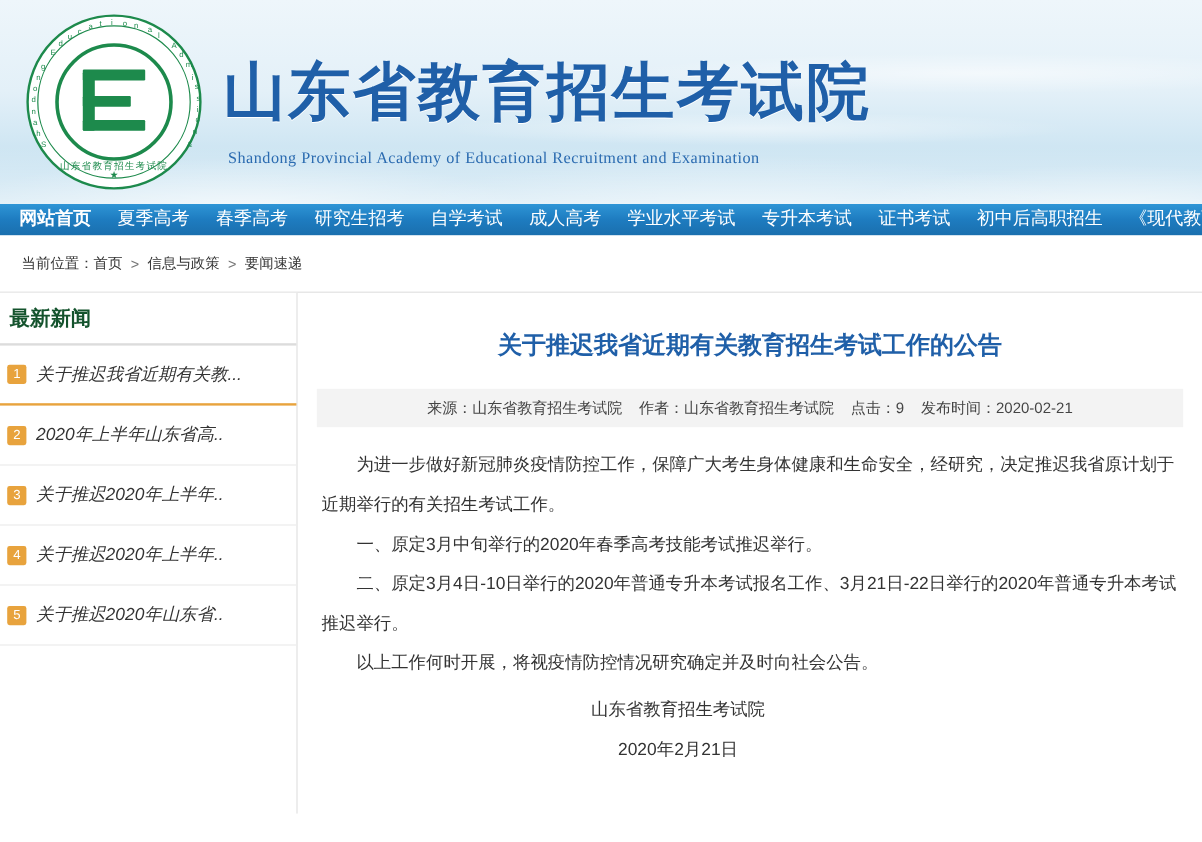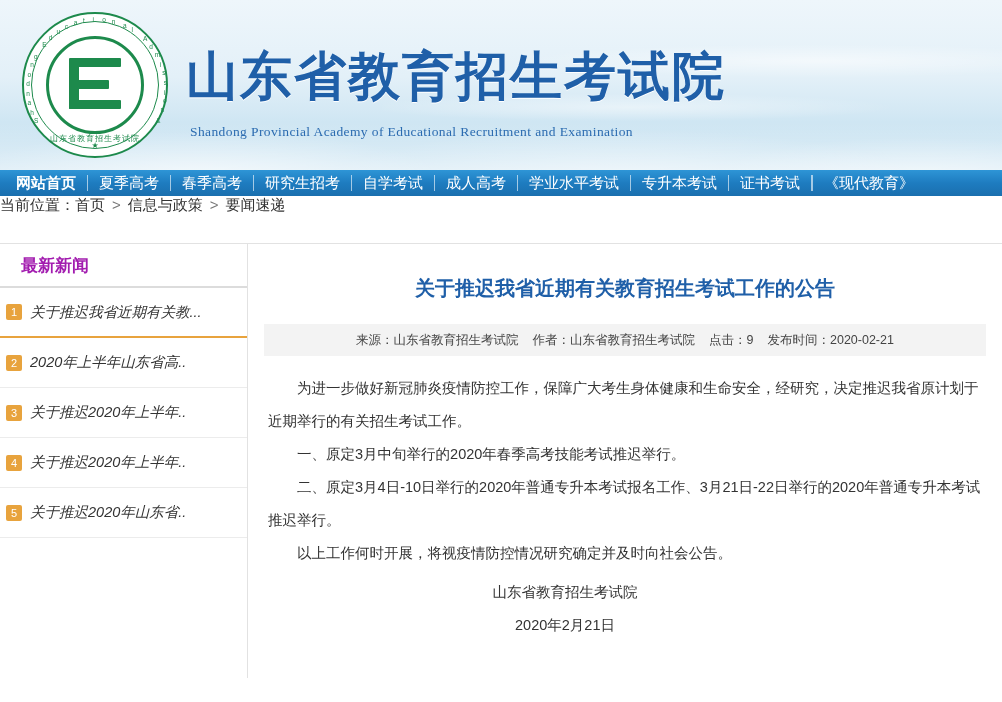--- a/index.html
+++ b/index.html
@@ -129,45 +129,45 @@
   }
   .nav a.first { font-weight:bold; padding-left:10px; }
   .nav .sep {
     width:1px; height:16px;
     background:rgba(255,255,255,.6);
   }
 
   
   .crumb {
     height:48px;
-    display:flex; 
-    padding-left:0;
-    font-size:15px;
+    display:flex; align-items:center;
+    padding-left:18px;
+    font-size:12px;
     color:#444;
     border-bottom:1px solid #e2e2e2;
   }
   .crumb .lbl { color:#333; }
   .crumb a { color:#333; text-decoration:none; }
   .crumb .gt { margin:0 7px; color:#777; }
 
   
   .wrap { display:flex; height:434px; }
 
   .side {
     width:248px;
     border-right:1px solid #e2e2e2;
     background:#fff;
   }
   .side-head {
     height:44px;
     display:flex; align-items:center;
-    padding-left:21px;
+    padding-left:8px;
     font-size:17px;
     font-weight:bold;
-    color:#a21caf;
+    color:#14532d;
     border-bottom:2px solid #dcdcdc;
   }
   .news-item {
     height:50px;
     display:flex; align-items:center;
     gap:8px;
     padding-left:6px;
     border-bottom:1px solid #ececec;
     font-size:14.5px;
     color:#333;
@@ -289,20 +289,21 @@
   <a href="#">自学考试</a>
   <span class="sep"></span>
   <a href="#">成人高考</a>
   <span class="sep"></span>
   <a href="#">学业水平考试</a>
   <span class="sep"></span>
   <a href="#">专升本考试</a>
   <span class="sep"></span>
   <a href="#">证书考试</a>
   <span class="sep"></span>
+  <a href="#">初中后高职招生</a>
   <span class="sep"></span>
   <a href="#">《现代教育》</a>
 </div>
 
 <div class="crumb">
   <span class="lbl">当前位置：</span>
   <a href="#">首页</a>
   <span class="gt">&gt;</span>
   <a href="#">信息与政策</a>
   <span class="gt">&gt;</span>

